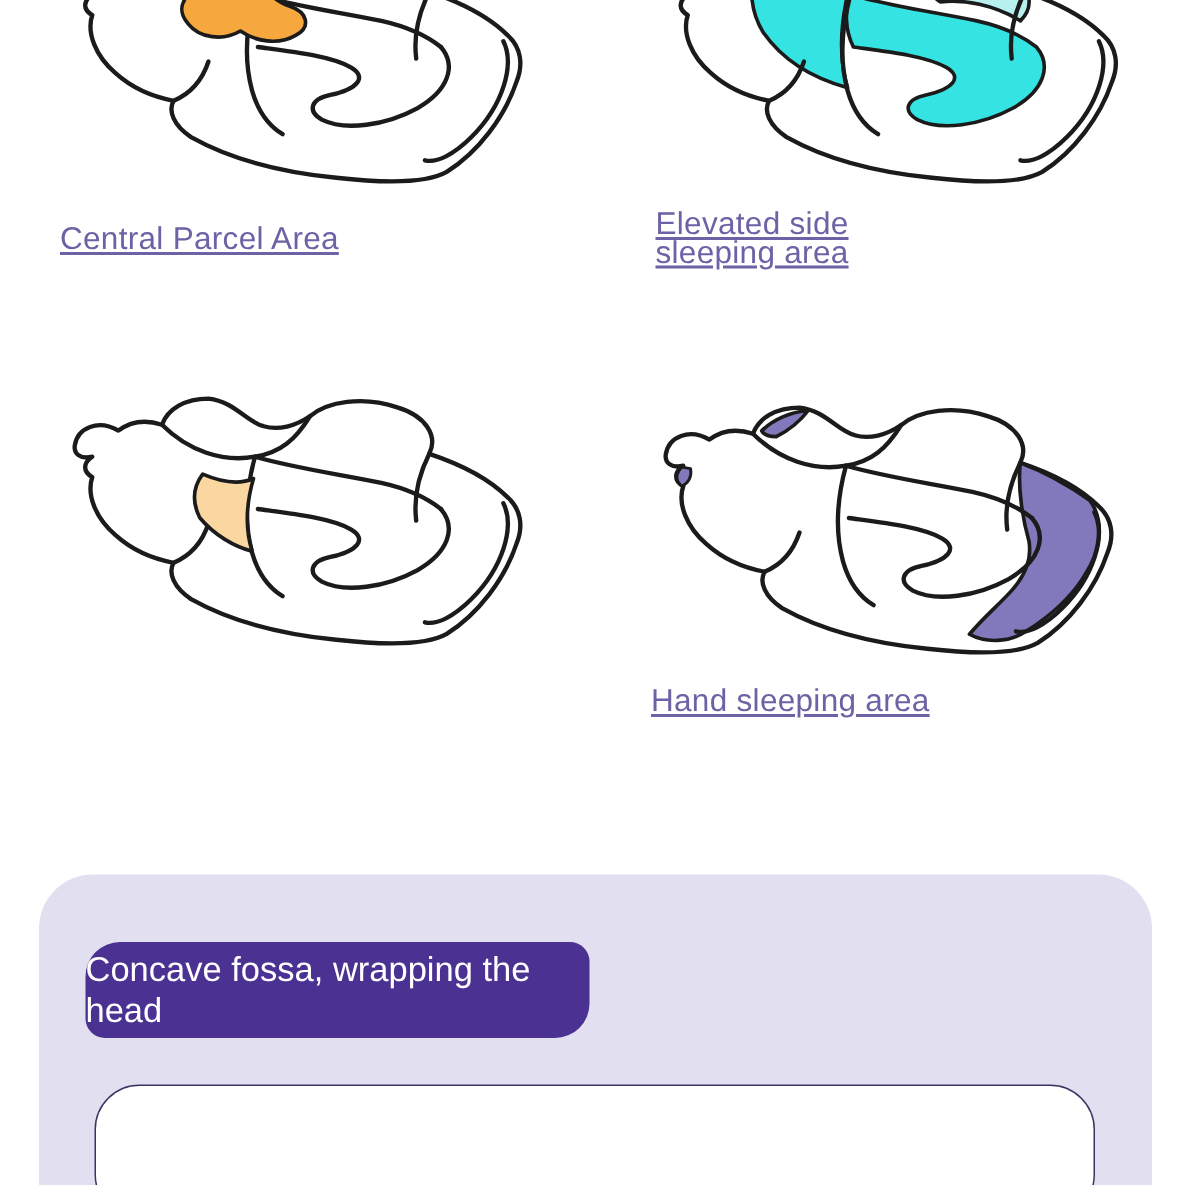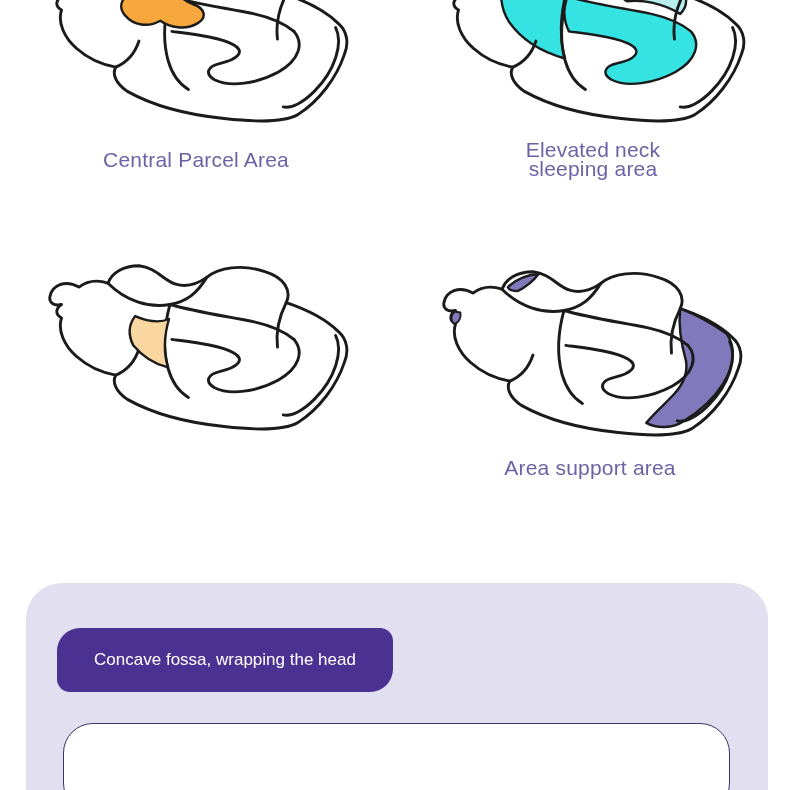--- a/index.html
+++ b/index.html
@@ -7,41 +7,41 @@
   .stage{position:relative;width:790px;height:790px;background:#ffffff;}
 
   .pillow-crop{position:absolute;overflow:hidden;}
   .pillow-crop svg{display:block;}
 
   .zone-label{
     position:absolute;
     color:#6B63A5;
     font-size:21px;
     line-height:20px;
-    text-align:center;
     white-space:pre-line;
     letter-spacing:0.2px;
+    text-decoration:underline;
   }
 
   .callout-panel{
     position:absolute;
     left:26px; top:583px;
     width:742px; height:207px;
     background:#E2DFF1;
     border-radius:36px 36px 0 0;
   }
   .callout-badge{
     position:absolute;
     left:31px; top:45px;
     width:336px; height:64px;
     background:#4B3192;
     border-radius:23px 13px 23px 13px;
     display:flex; align-items:center; justify-content:center;
     color:#ffffff;
-    font-size:17px;
+    font-size:23px;
   }
   .callout-content-box{
     position:absolute;
     left:37px; top:140px;
     width:667px; height:90px;
     background:#ffffff;
     border:1.5px solid #3A3462;
     border-radius:30px;
     box-sizing:border-box;
   }
@@ -120,23 +120,23 @@
           <path d="M 262,84 C 273,97 267,114 246,126 C 224,138 196,142 180,134 C 170,128 172,120 186,117 C 204,113 212,105 200,98 C 186,90 158,87 136,84"></path>
           <path d="M 254,46 C 247,60 243,76 245,92"></path>
           <path d="M 305,80 C 313,96 305,124 283,146 C 271,158 259,164 251,162"></path>
           <path d="M 78,121 C 90,116 98,106 102,94"></path>
         </g>
       </g>
     </svg>
   </div>
 
   <div class="zone-label" style="left:40px;top:150px;width:312px;">Central Parcel Area</div>
-  <div class="zone-label" style="left:437px;top:140px;width:312px;line-height:19px;">Elevated neck
+  <div class="zone-label" style="left:437px;top:140px;width:312px;line-height:19px;">Elevated side
 sleeping area</div>
-  <div class="zone-label" style="left:434px;top:458px;width:312px;">Area support area</div>
+  <div class="zone-label" style="left:434px;top:458px;width:312px;">Hand sleeping area</div>
 
   <div class="callout-panel">
     <div class="callout-badge">
       <span>Concave fossa, wrapping the head</span>
     </div>
     <div class="callout-content-box"></div>
   </div>
 
 </div>
 

